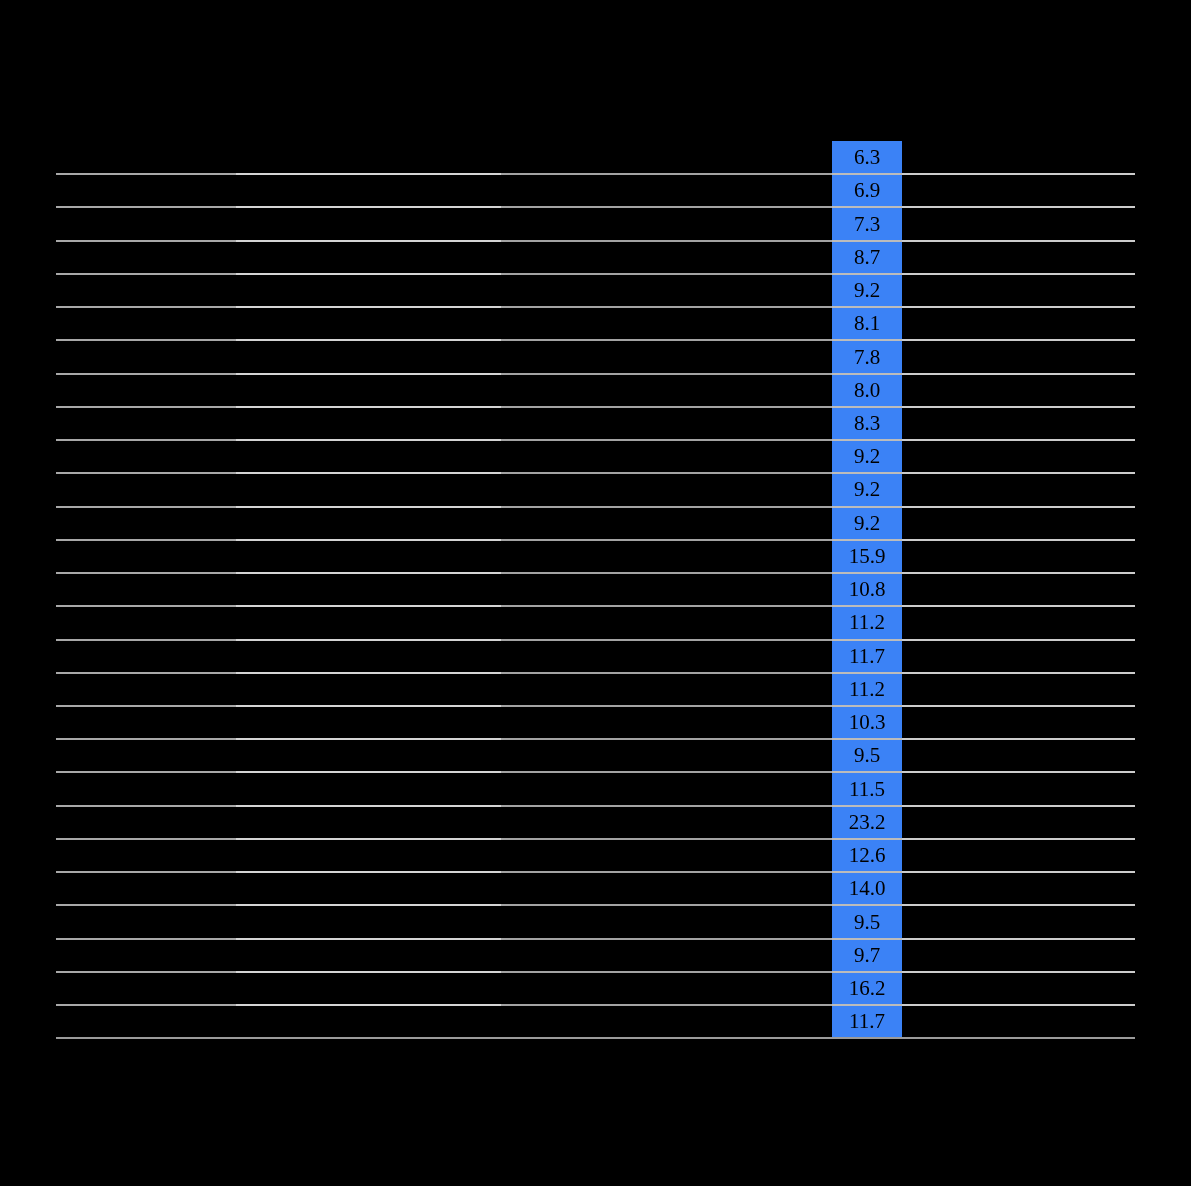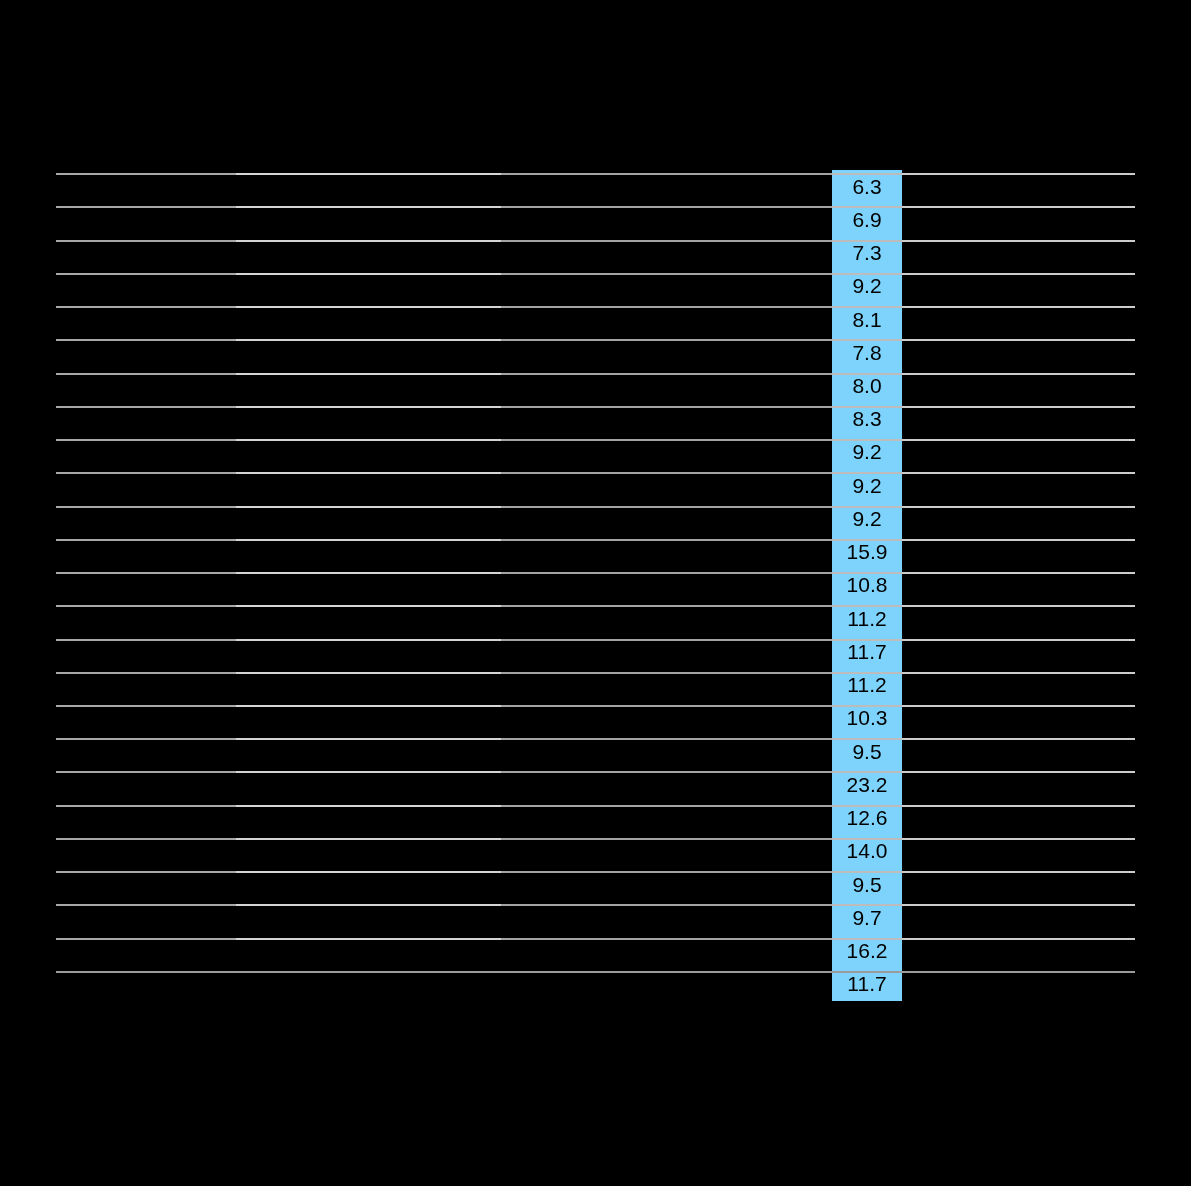--- a/index.html
+++ b/index.html
@@ -24,29 +24,28 @@
   .row {
     position: relative;
     height: 33.24px;
   }
   .cell {
     position: absolute;
     left: 776px;
     top: 0;
     width: 70px;
     height: 100%;
-    background: #7dd3fc;
+    background: #3b82f6;
     display: flex;
     align-items: center;
     justify-content: center;
-    font-family: Liberation Sans, sans-serif;
+    font-family: Liberation Serif, serif;
     font-size: 21px;
     color: #000000;
     z-index: 1;
-    margin-top: 29px;
   }
   .rule {
     position: absolute;
     left: 0;
     bottom: -1px;
     width: 100%;
     height: 2px;
     z-index: 2;
     background: linear-gradient(to right,
       #a8a8a8 0px,   #a8a8a8 180px,
@@ -67,20 +66,24 @@
     <div class="row">
         <div class="cell">6.3</div>
         <div class="rule"></div>
       </div>
     <div class="row">
         <div class="cell">6.9</div>
         <div class="rule"></div>
       </div>
     <div class="row">
         <div class="cell">7.3</div>
+        <div class="rule"></div>
+      </div>
+    <div class="row">
+        <div class="cell">8.7</div>
         <div class="rule"></div>
       </div>
     <div class="row">
         <div class="cell">9.2</div>
         <div class="rule"></div>
       </div>
     <div class="row">
         <div class="cell">8.1</div>
         <div class="rule"></div>
       </div>
@@ -130,20 +133,24 @@
       </div>
     <div class="row">
         <div class="cell">10.3</div>
         <div class="rule"></div>
       </div>
     <div class="row">
         <div class="cell">9.5</div>
         <div class="rule"></div>
       </div>
     <div class="row">
+        <div class="cell">11.5</div>
+        <div class="rule"></div>
+      </div>
+    <div class="row">
         <div class="cell">23.2</div>
         <div class="rule"></div>
       </div>
     <div class="row">
         <div class="cell">12.6</div>
         <div class="rule"></div>
       </div>
     <div class="row">
         <div class="cell">14.0</div>
         <div class="rule"></div>

